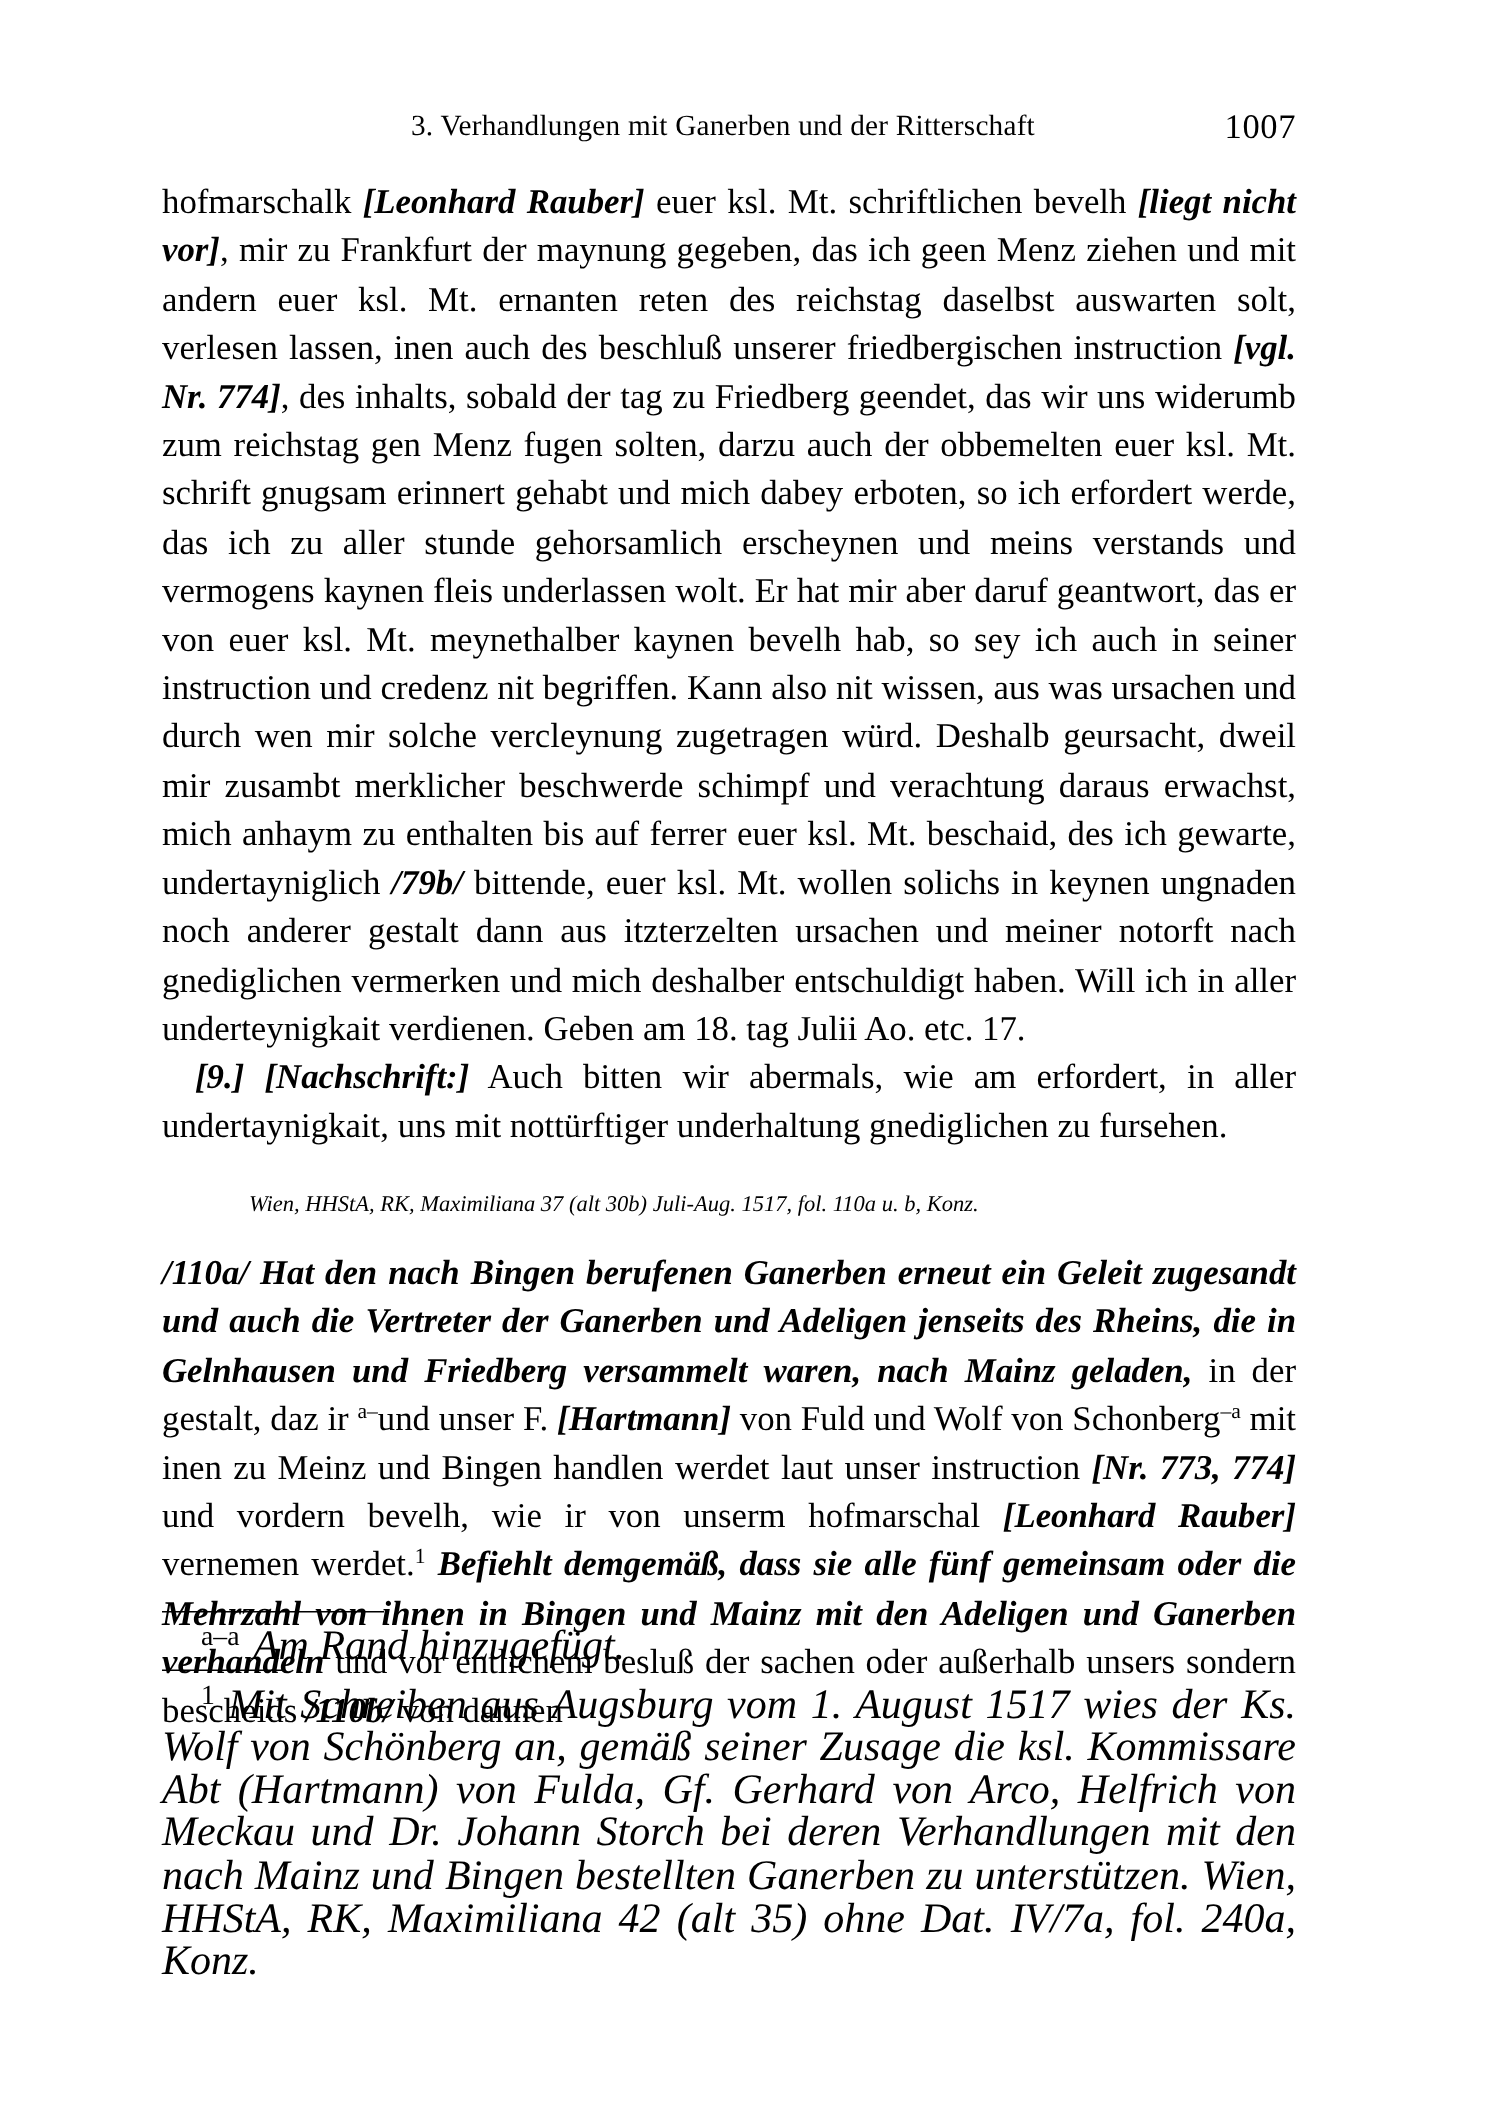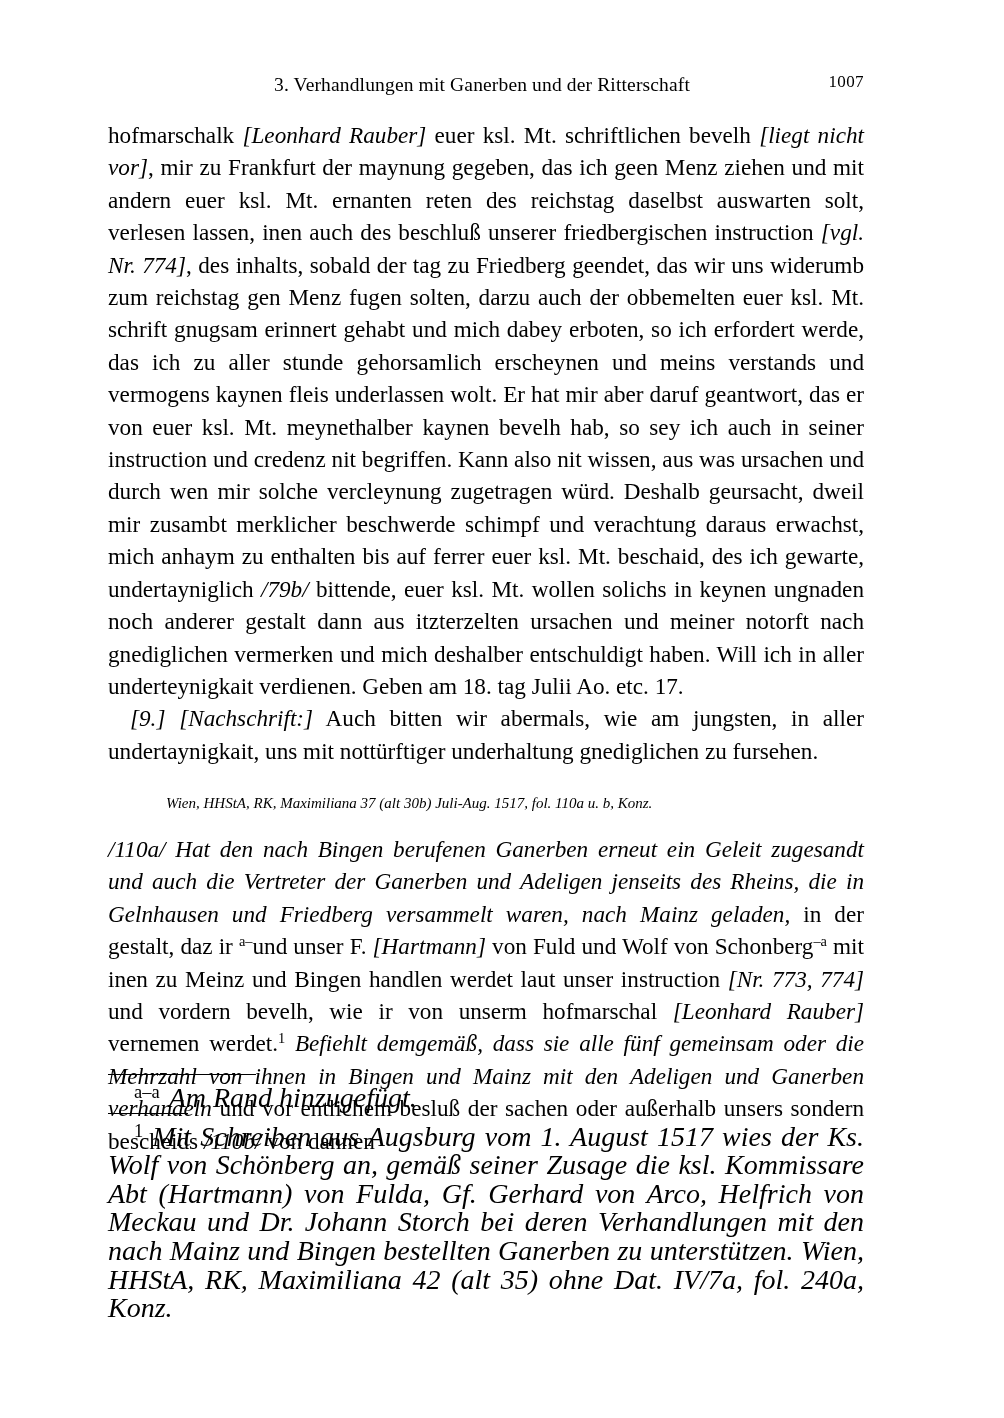--- a/index.html
+++ b/index.html
@@ -36,21 +36,21 @@
     left: 166px;
     top: 0;
     font-size: 19.5px;
     letter-spacing: 0.15px;
     white-space: nowrap;
   }
   .rh-pageno {
     position: absolute;
     right: 0;
     top: -2px;
-    font-size: 17px;
+    font-size: 23px;
     letter-spacing: 0.4px;
     text-align: center;
   }
 
   
   .body-block {
     position: absolute;
     left: 92px;
     top: 119px;
     width: 756px;
@@ -61,21 +61,21 @@
     text-align: justify;
     text-justify: inter-word;
     font-size: 23.2px;
     line-height: 32.4px;
     -webkit-hyphens: none;
     hyphens: none;
   }
   p.just.indent {
     text-indent: 22px;
   }
-  .it { font-style: italic; }
+  .it { font-style: italic; font-weight: bold; }
 
   sup.marker {
     font-size: 0.62em;
     vertical-align: 0.55em;
     line-height: 0;
     font-style: normal;
   }
   sup.fnref {
     font-size: 0.62em;
     vertical-align: 0.55em;
@@ -176,21 +176,21 @@
 
 <div class="page">
 
   <div class="running-head">
     <div class="rh-title">3. Verhandlungen mit Ganerben und der Ritterschaft</div>
     <div class="rh-pageno">1007</div>
   </div>
 
   <div class="body-block">
     <p class="just"><span>hofmarschalk </span><span class="it">[Leonhard Rauber]</span><span> euer ksl. Mt. schriftlichen bevelh </span><span class="it">[liegt nicht vor]</span><span>, mir zu Frankfurt der maynung gegeben, das ich geen Menz ziehen und mit andern euer ksl. Mt. ernanten reten des reichstag daselbst auswarten solt, verlesen lassen, inen auch des beschluß unserer friedbergischen instruction </span><span class="it">[vgl. Nr. 774]</span><span>, des inhalts, sobald der tag zu Friedberg geendet, das wir uns widerumb zum reichstag gen Menz fugen solten, darzu auch der obbemelten euer ksl. Mt. schrift gnugsam erinnert gehabt und mich dabey erboten, so ich erfordert werde, das ich zu aller stunde gehorsamlich erscheynen und meins verstands und vermogens kaynen fleis underlassen wolt. Er hat mir aber daruf geantwort, das er von euer ksl. Mt. meynethalber kaynen bevelh hab, so sey ich auch in seiner instruction und credenz nit begriffen. Kann also nit wissen, aus was ursachen und durch wen mir solche vercleynung zugetragen würd. Deshalb geursacht, dweil mir zusambt merklicher beschwerde schimpf und verachtung daraus erwachst, mich anhaym zu enthalten bis auf ferrer euer ksl. Mt. beschaid, des ich gewarte, undertayniglich </span><span class="it">/79b/</span><span> bittende, euer ksl. Mt. wollen solichs in keynen ungnaden noch anderer gestalt dann aus itzterzelten ursachen und meiner notorft nach gnediglichen vermerken und mich deshalber entschuldigt haben. Will ich in aller underteynigkait verdienen. Geben am 18. tag Julii Ao. etc. 17.</span></p>
-    <p class="just indent"><span class="it">[9.] [Nachschrift:]</span><span> Auch bitten wir abermals, wie am jungsten, in aller undertaynigkait, uns mit nottürftiger underhaltung gnediglichen zu fursehen.</span></p>
+    <p class="just indent"><span class="it">[9.] [Nachschrift:]</span><span> Auch bitten wir abermals, wie am erfordert, in aller undertaynigkait, uns mit nottürftiger underhaltung gnediglichen zu fursehen.</span></p>
   </div>
 
 
   <div class="source-line">Wien, HHStA, RK, Maximiliana 37 (alt 30b) Juli-Aug. 1517, fol. 110a u. b, Konz.</div>
 
   <div class="regest">
     <p class="just"><span class="it">/110a/ Hat den nach Bingen berufenen Ganerben erneut ein Geleit zugesandt und auch die Vertreter der Ganerben und Adeligen jenseits des Rheins, die in Gelnhausen und Friedberg versammelt waren, nach Mainz geladen,</span><span> in der gestalt, daz ir </span><sup class="marker">a–</sup><span>und unser F. </span><span class="it">[Hartmann]</span><span> von Fuld und Wolf von Schonberg</span><sup class="marker">–a</sup><span> mit inen zu Meinz und Bingen handlen werdet laut unser instruction </span><span class="it">[Nr. 773, 774]</span><span> und vordern bevelh, wie ir von unserm hofmarschal </span><span class="it">[Leonhard Rauber]</span><span> vernemen werdet.</span><sup class="fnref">1</sup><span class="it"> Befiehlt demgemäß, dass sie alle fünf gemeinsam oder die Mehrzahl von ihnen in Bingen und Mainz mit den Adeligen und Ganerben verhandeln</span><span> und vor entlichem besluß der sachen oder außerhalb unsers sondern bescheids </span><span class="it">/110b/</span><span> von dannen</span></p>
   </div>
 
   <div class="apparatus">

